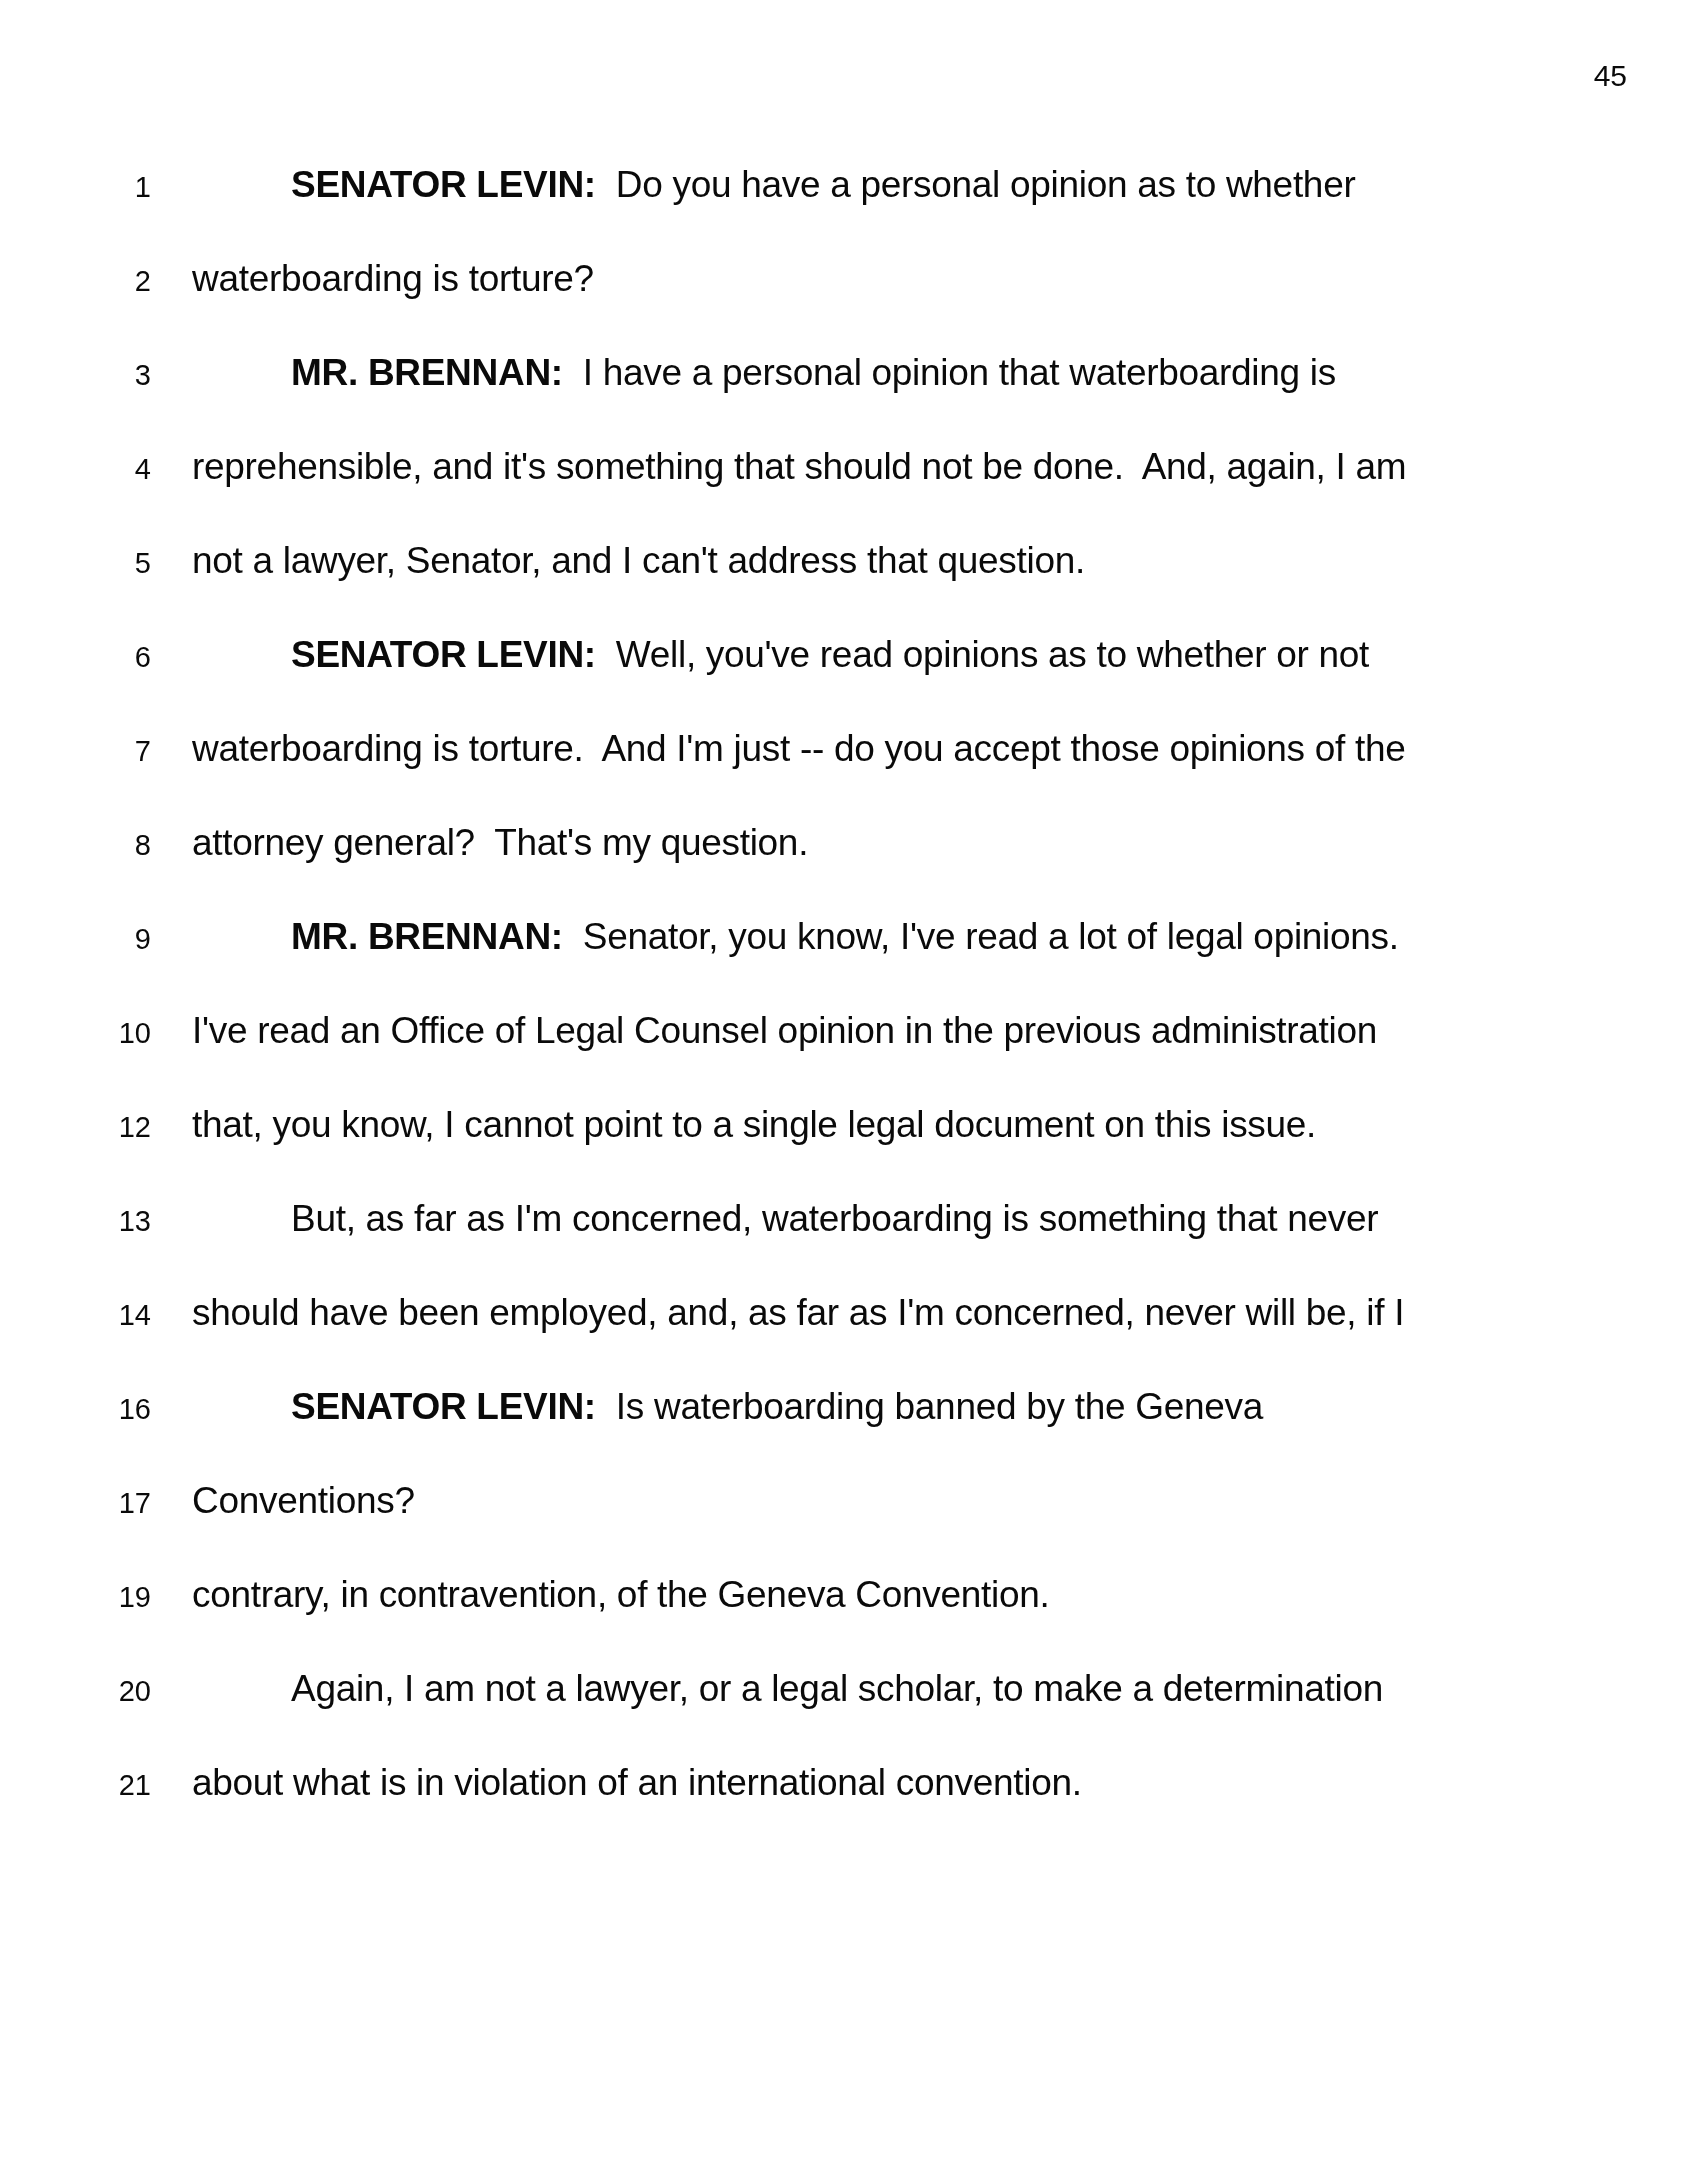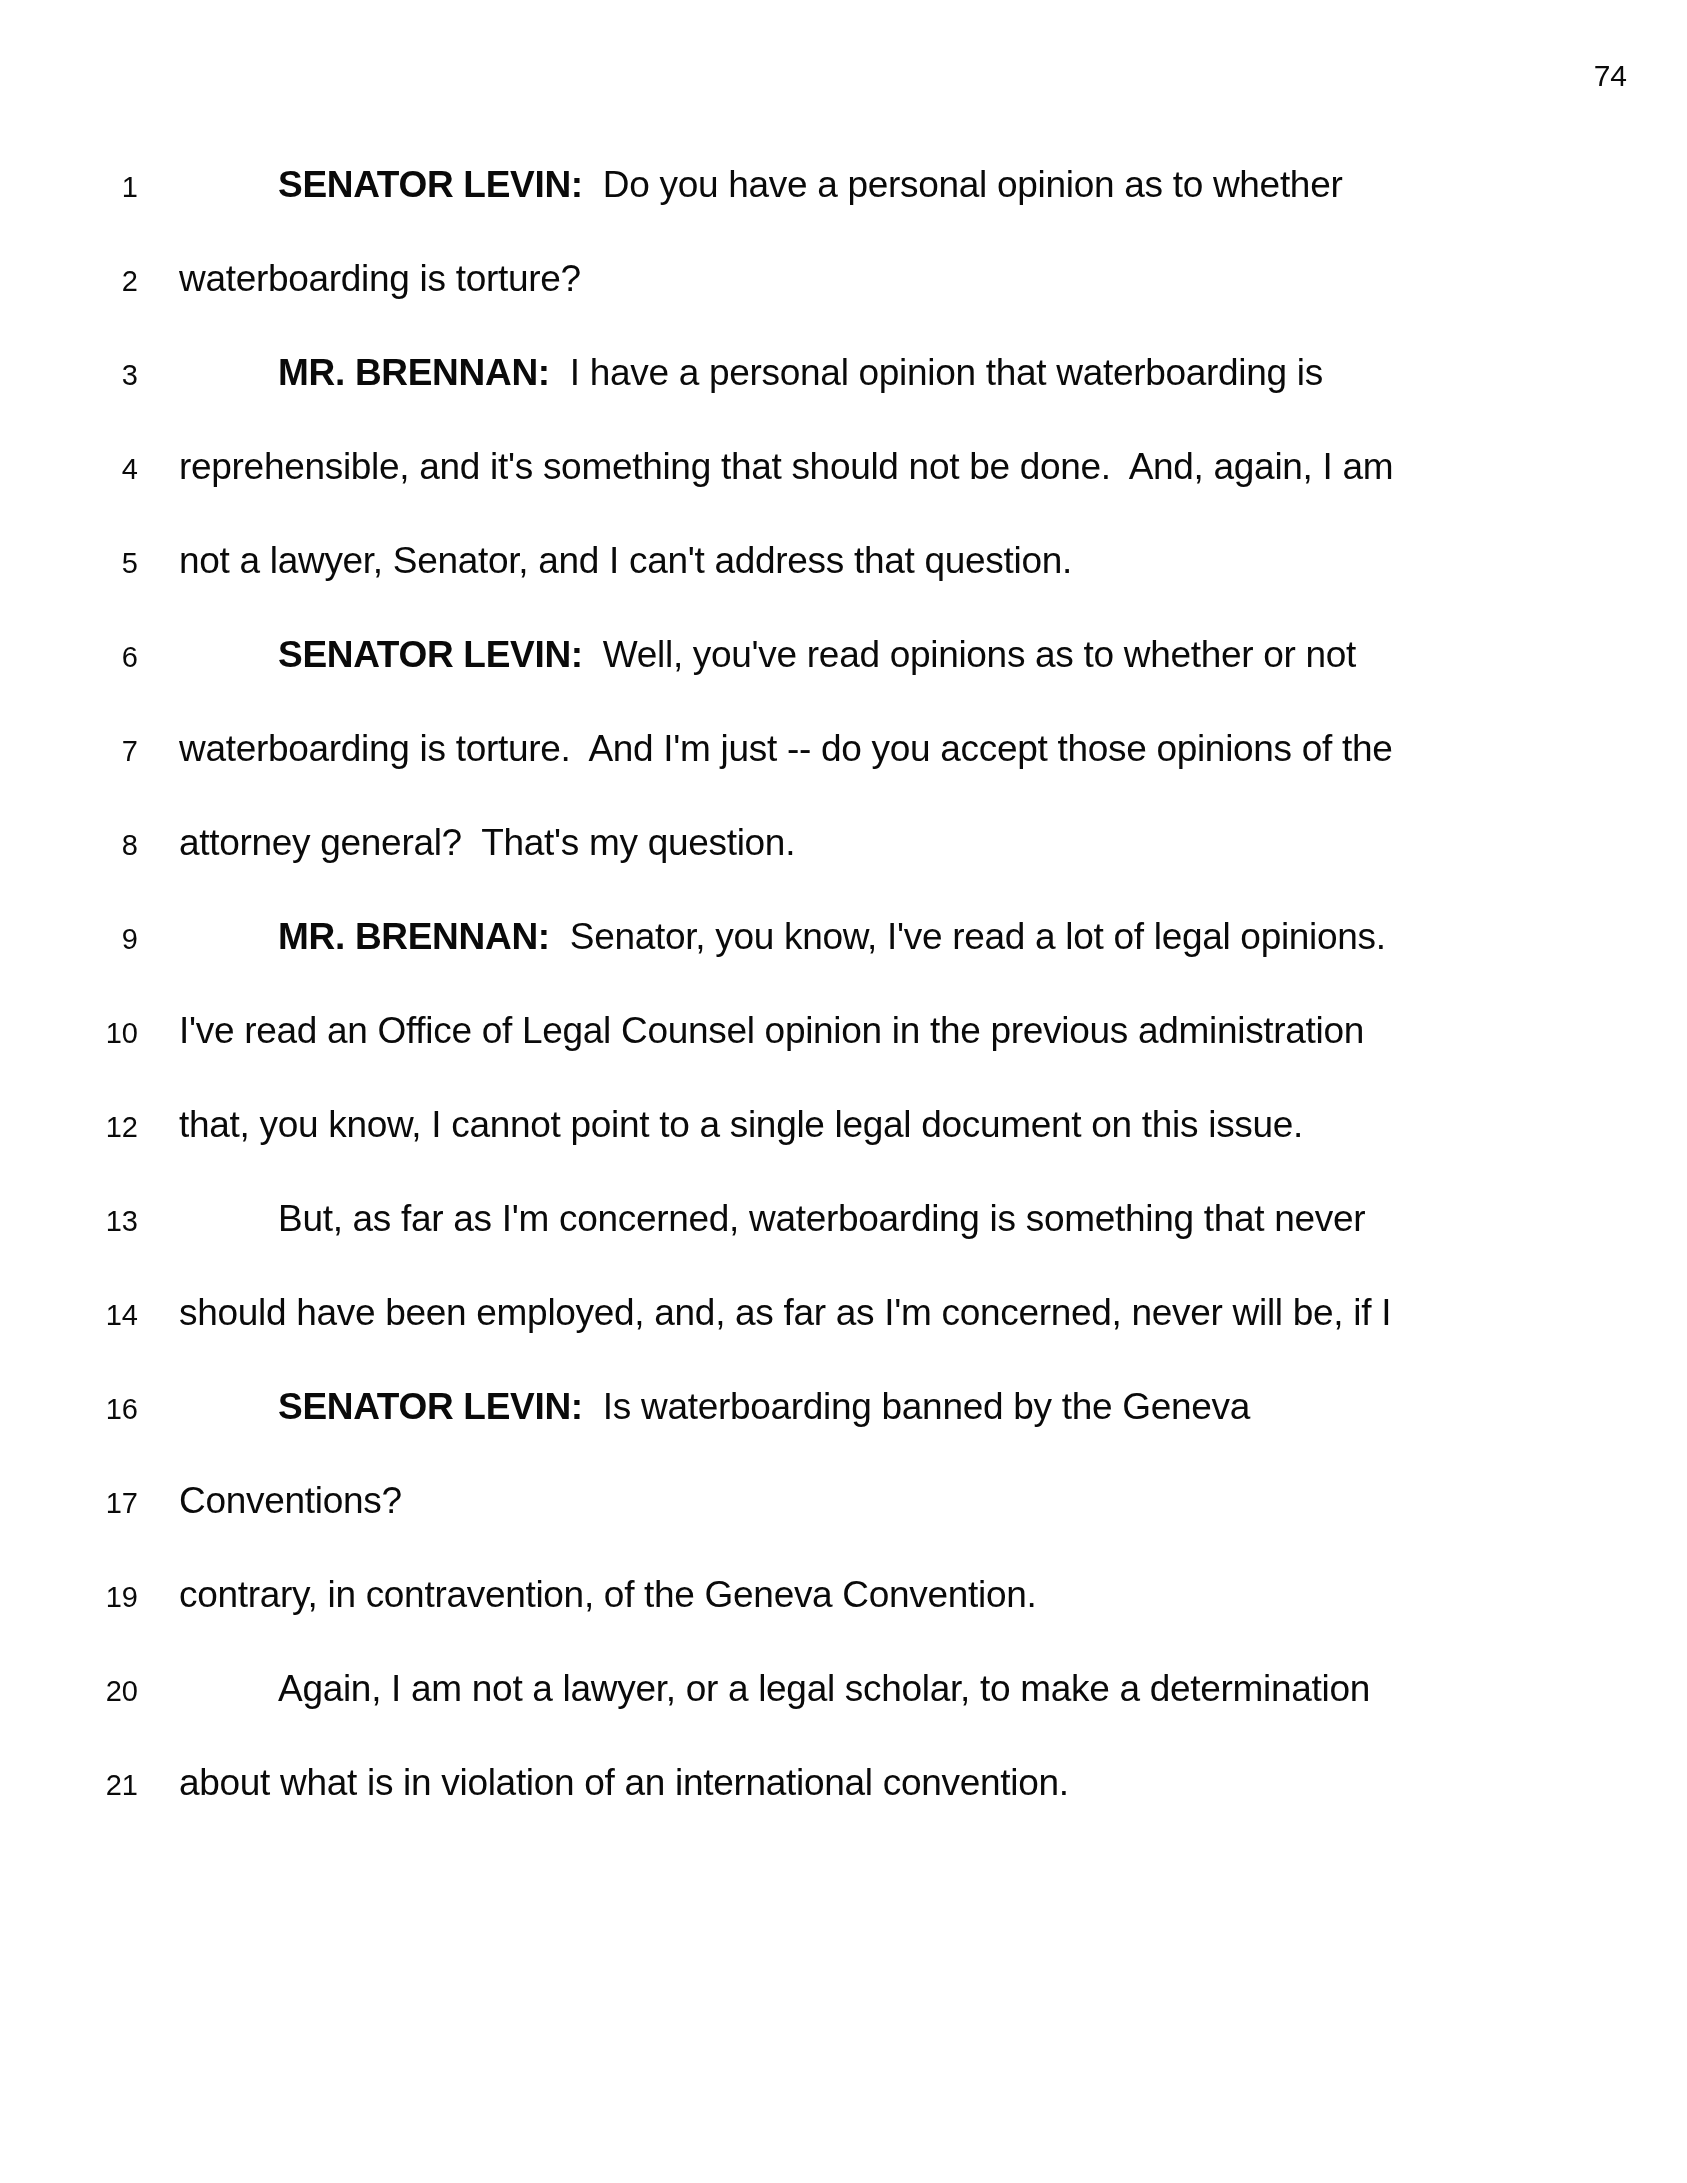--- a/index.html
+++ b/index.html
@@ -25,37 +25,38 @@
     top: 139px;
     left: 0;
     width: 1634px;
   }
   .row {
     line-height: 91px;
     font-size: 37px;
     letter-spacing: -0.3px;
     white-space: pre;
     color: #0a0a0a;
+    padding-left: 13px;
   }
   .num {
     display: inline-block;
     width: 138px;
     text-align: right;
     font-size: 29px;
     letter-spacing: 0;
     color: #0a0a0a;
   }
   .gap { display: inline-block; width: 41px; }
   .tab { display: inline-block; width: 99px; }
   .b { font-weight: bold; }
 </style>
 </head>
 <body>
 
-<div class="pagenum">74</div>
+<div class="pagenum">45</div>
 
 <div class="content">
   <div class="row"><span class="num">1</span><span class="gap"></span><span class="tab"></span><span class="b">SENATOR LEVIN:</span><span>  Do you have a personal opinion as to whether</span></div>
   <div class="row"><span class="num">2</span><span class="gap"></span><span>waterboarding is torture?</span></div>
   <div class="row"><span class="num">3</span><span class="gap"></span><span class="tab"></span><span class="b">MR. BRENNAN:</span><span>  I have a personal opinion that waterboarding is</span></div>
   <div class="row"><span class="num">4</span><span class="gap"></span><span>reprehensible, and it's something that should not be done.  And, again, I am</span></div>
   <div class="row"><span class="num">5</span><span class="gap"></span><span>not a lawyer, Senator, and I can't address that question.</span></div>
   <div class="row"><span class="num">6</span><span class="gap"></span><span class="tab"></span><span class="b">SENATOR LEVIN:</span><span>  Well, you've read opinions as to whether or not</span></div>
   <div class="row"><span class="num">7</span><span class="gap"></span><span>waterboarding is torture.  And I'm just -- do you accept those opinions of the</span></div>
   <div class="row"><span class="num">8</span><span class="gap"></span><span>attorney general?  That's my question.</span></div>

